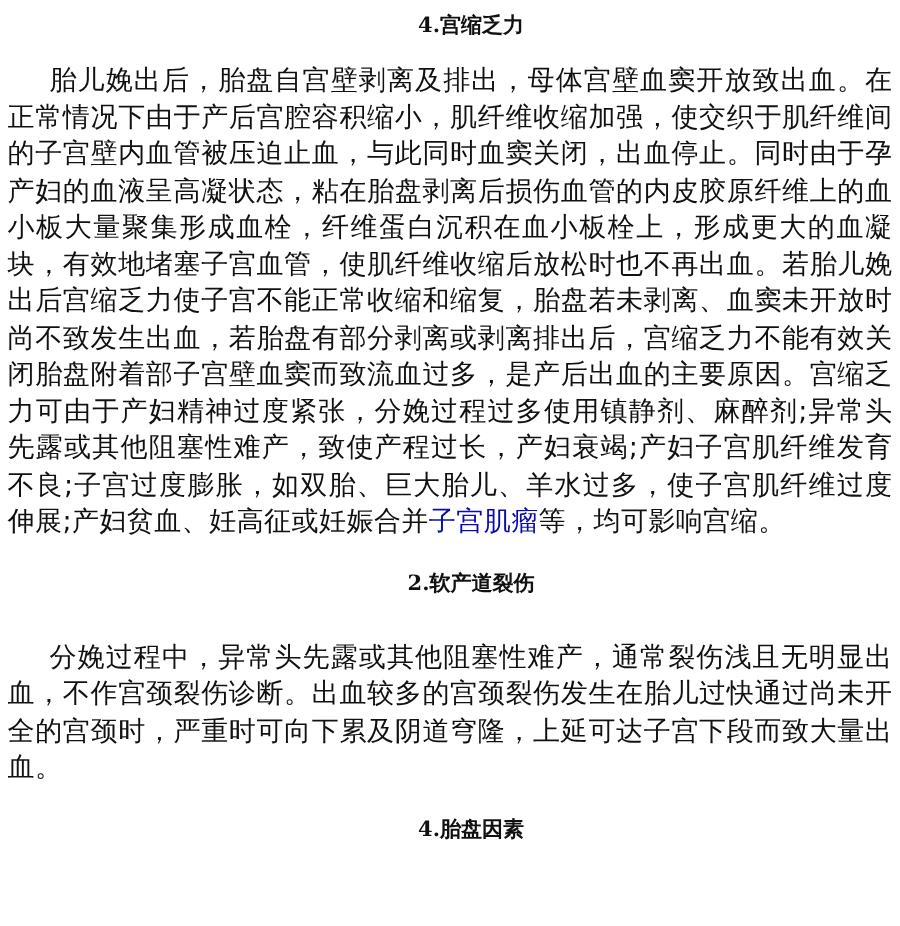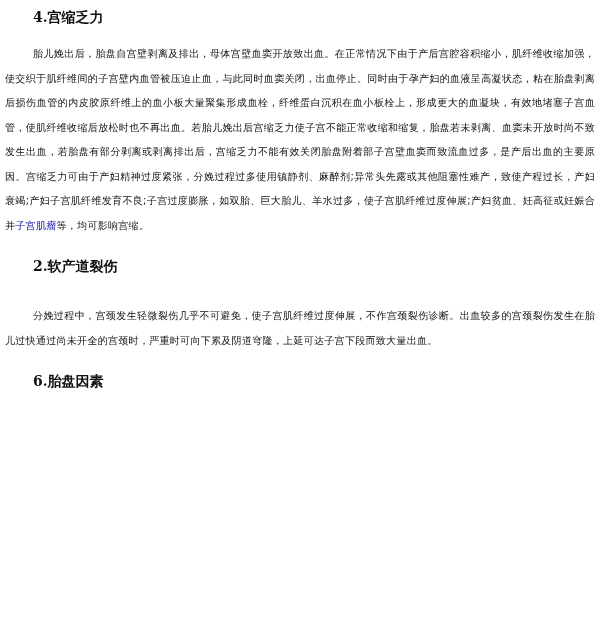--- a/index.html
+++ b/index.html
@@ -6,24 +6,24 @@
     body {
       width: 600px; height: 617px; overflow: hidden;
       font-family: "DejaVu Sans", "Liberation Sans", sans-serif;
       color: #111111;
     }
     .article { padding: 0 0 0 5px; width: 590px; }
     .heading {
       font-family: "DejaVu Serif", "Liberation Serif", serif;
       font-weight: bold; font-size: 14px;
       margin: 0; padding-left: 28px;
-      height: 24px; line-height: 24px;
+      height: 24px; line-height: 24px; text-align: center;
     }
     .para {
-      font-size: 10px; line-height: 24.5px;
+      font-size: 18px; line-height: 24.5px;
       margin: 0; text-indent: 28px;
       text-align: justify; letter-spacing: 0.3px;
       word-break: break-all;
     }
     .gap-sm { height: 13px; }
     .gap-md { height: 16px; }
     a.inline-link { color: #1a0dab; text-decoration: none; color: #0a0aa8; }
   </style>
 </head>
 <body>
@@ -31,19 +31,19 @@
 <div class="article">
   <div style="height:5px"></div>
   <h3 class="heading">4.宫缩乏力</h3>
   <div class="gap-sm"></div>
   <p class="para"><span>胎儿娩出后，胎盘自宫壁剥离及排出，母体宫壁血窦开放致出血。在正常情况下由于产后宫腔容积缩小，肌纤维收缩加强，使交织于肌纤维间的子宫壁内血管被压迫止血，与此同时血窦关闭，出血停止。同时由于孕产妇的血液呈高凝状态，粘在胎盘剥离后损伤血管的内皮胶原纤维上的血小板大量聚集形成血栓，纤维蛋白沉积在血小板栓上，形成更大的血凝块，有效地堵塞子宫血管，使肌纤维收缩后放松时也不再出血。若胎儿娩出后宫缩乏力使子宫不能正常收缩和缩复，胎盘若未剥离、血窦未开放时尚不致发生出血，若胎盘有部分剥离或剥离排出后，宫缩乏力不能有效关闭胎盘附着部子宫壁血窦而致流血过多，是产后出血的主要原因。宫缩乏力可由于产妇精神过度紧张，分娩过程过多使用镇静剂、麻醉剂;异常头先露或其他阻塞性难产，致使产程过长，产妇衰竭;产妇子宫肌纤维发育不良;子宫过度膨胀，如双胎、巨大胎儿、羊水过多，使子宫肌纤维过度伸展;产妇贫血、妊高征或妊娠合并</span><a class="inline-link">子宫肌瘤</a><span>等，均可影响宫缩。</span></p>
 
   <div class="gap-md"></div>
   <h3 class="heading">2.软产道裂伤</h3>
   <div class="gap-sm"></div>
   <div class="gap-sm"></div>
-  <p class="para">分娩过程中，宫颈发生轻微裂伤几乎不可避免，使子宫肌纤维过度伸展，不作宫颈裂伤诊断。出血较多的宫颈裂伤发生在胎儿过快通过尚未开全的宫颈时，严重时可向下累及阴道穹隆，上延可达子宫下段而致大量出血。</p>
+  <p class="para">分娩过程中，异常头先露或其他阻塞性难产，通常裂伤浅且无明显出血，不作宫颈裂伤诊断。出血较多的宫颈裂伤发生在胎儿过快通过尚未开全的宫颈时，严重时可向下累及阴道穹隆，上延可达子宫下段而致大量出血。</p>
 
   <div class="gap-md"></div>
-  <h3 class="heading">6.胎盘因素</h3>
+  <h3 class="heading">4.胎盘因素</h3>
   <div class="gap-sm"></div>
 
 </div>
 
 </body></html>

